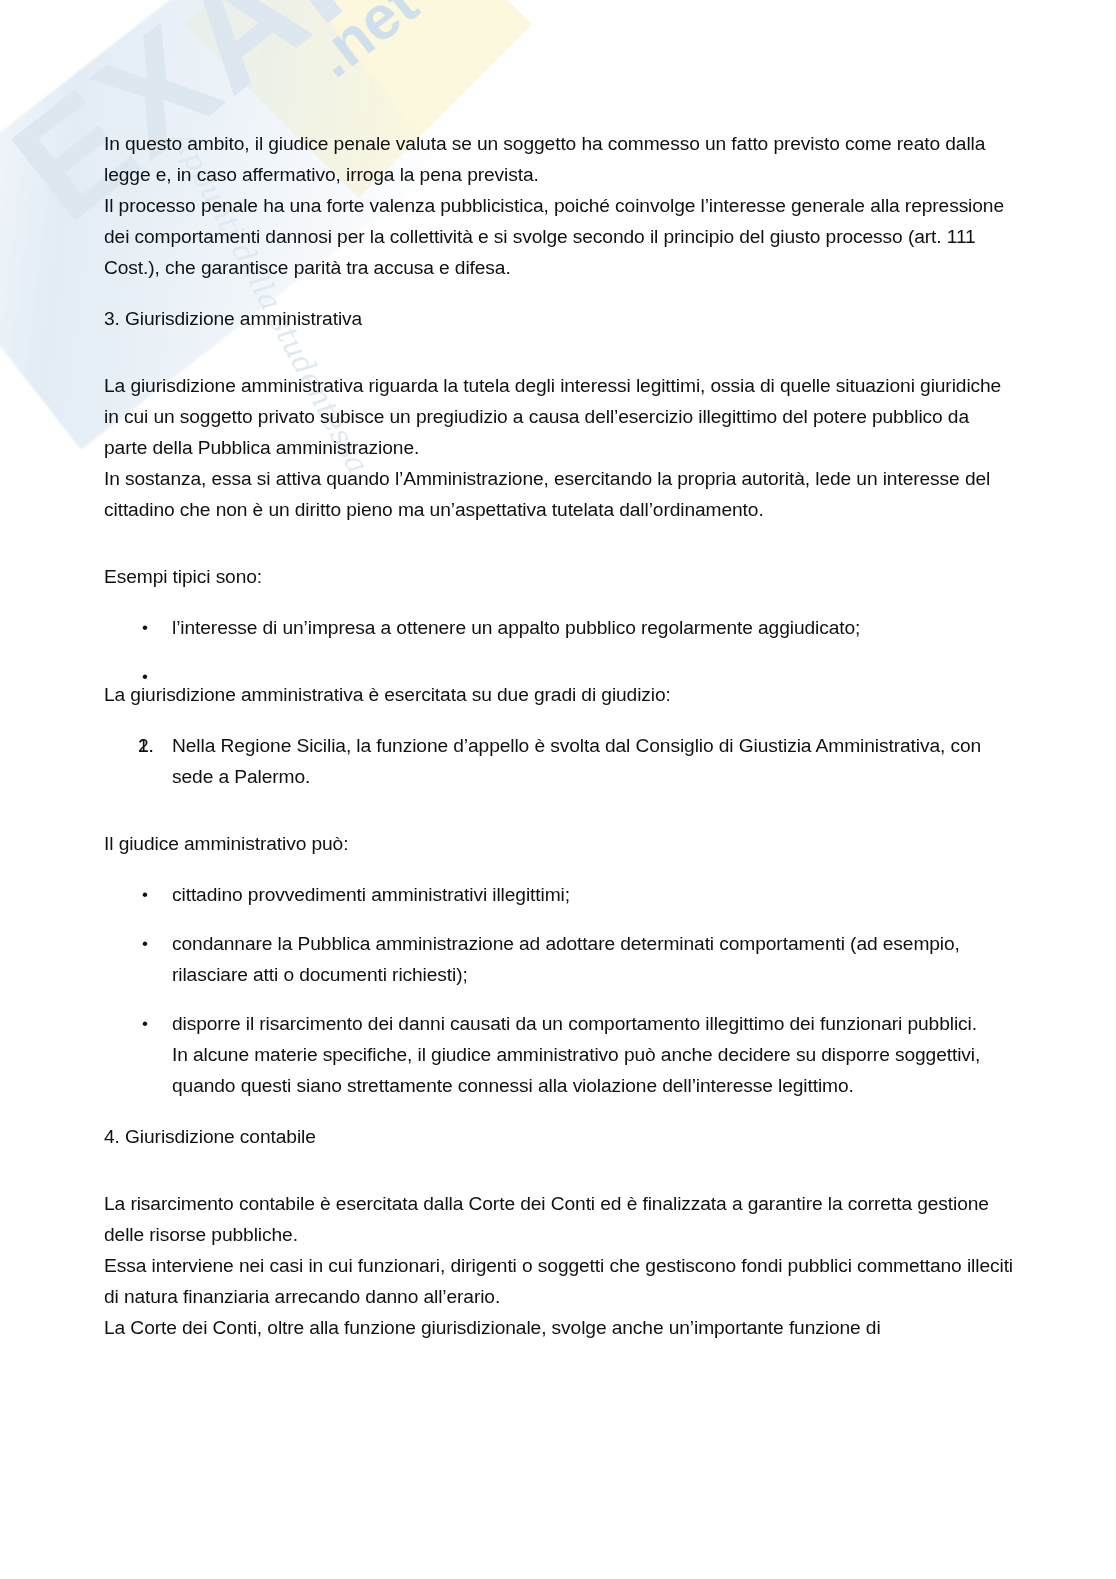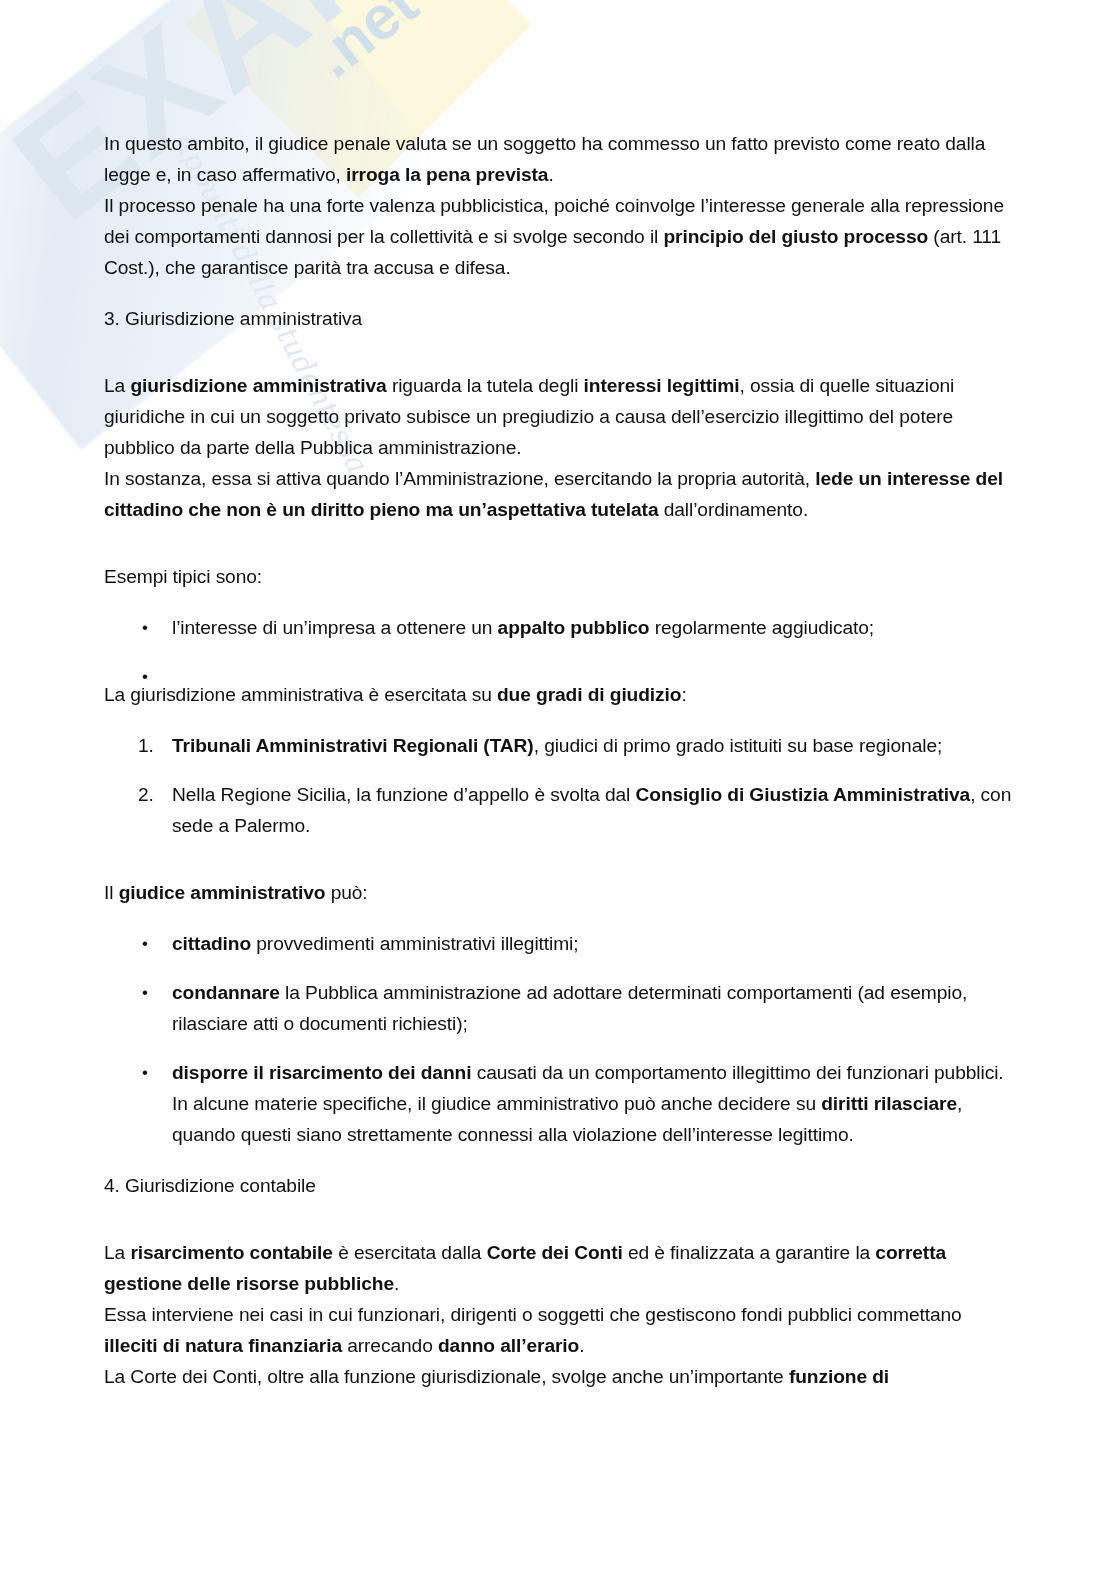--- a/index.html
+++ b/index.html
@@ -103,21 +103,21 @@
   .para.gap {
     margin-top: 36px;
   }
   .heading {
     margin: 0;
     font-size: 19.2px;
     line-height: 31px;
     font-weight: normal;
     margin-top: 20px;
   }
-  b, .b { font-weight: bold; }
+  b, .b { font-weight: normal; }
 
   ul.bullets, ol.numbers {
     margin: 20px 0 0 0;
     padding: 0;
     list-style: none;
   }
   ul.bullets li, ol.numbers li {
     position: relative;
     padding-left: 68px;
     margin-bottom: 18px;
@@ -161,28 +161,28 @@
       <div class="heading">3. Giurisdizione amministrativa</div>
       <p class="para gap">La <b>giurisdizione amministrativa</b> riguarda la tutela degli <b>interessi legittimi</b>, ossia di quelle situazioni giuridiche in cui un soggetto privato subisce un pregiudizio a causa dell’esercizio illegittimo del potere pubblico da parte della Pubblica amministrazione.</p>
       <p class="para">In sostanza, essa si attiva quando l’Amministrazione, esercitando la propria autorità, <b>lede un interesse del cittadino che non è un diritto pieno ma un’aspettativa tutelata</b> dall’ordinamento.</p>
       <p class="para gap">Esempi tipici sono:</p>
       <ul class="bullets">
         <li><span class="marker">•</span><span>l’interesse di un’impresa a ottenere un <b>appalto pubblico</b> regolarmente aggiudicato;</span></li>
         <li><span class="marker">•</span></li>
       </ul>
       <p class="para gap">La giurisdizione amministrativa è esercitata su <b>due gradi di giudizio</b>:</p>
       <ol class="numbers">
-        <li><span class="marker">1.</span><span><b>Tribunali Amministrativi Regionali (TAR)</b>, giudici di primo grado istituiti su base regionale;</span></li>
+        <li><span class="marker">1.</span></li>
         <li><span class="marker">2.</span><span class="sub-line">Nella Regione Sicilia, la funzione d’appello è svolta dal <b>Consiglio di Giustizia Amministrativa</b>, con sede a Palermo.</span></li>
       </ol>
       <p class="para gap">Il <b>giudice amministrativo</b> può:</p>
       <ul class="bullets">
         <li><span class="marker">•</span><span><b>cittadino</b> provvedimenti amministrativi illegittimi;</span></li>
         <li><span class="marker">•</span><span><b>condannare</b> la Pubblica amministrazione ad adottare determinati comportamenti (ad esempio, rilasciare atti o documenti richiesti);</span></li>
-        <li><span class="marker">•</span><span><b>disporre il risarcimento dei danni</b> causati da un comportamento illegittimo dei funzionari pubblici.</span><span class="sub-line">In alcune materie specifiche, il giudice amministrativo può anche decidere su <b>diritti rilasciare</b>, quando questi siano strettamente connessi alla violazione dell’interesse legittimo.</span></li>
+        <li><span class="marker">•</span><span><b>disporre il risarcimento dei danni</b> causati da un comportamento illegittimo dei funzionari pubblici.</span><span class="sub-line">In alcune materie specifiche, il giudice amministrativo può anche decidere su <b>disporre soggettivi</b>, quando questi siano strettamente connessi alla violazione dell’interesse legittimo.</span></li>
       </ul>
       <div class="heading">4. Giurisdizione contabile</div>
       <p class="para gap">La <b>risarcimento contabile</b> è esercitata dalla <b>Corte dei Conti</b> ed è finalizzata a garantire la <b>corretta gestione delle risorse pubbliche</b>.</p>
       <p class="para">Essa interviene nei casi in cui funzionari, dirigenti o soggetti che gestiscono fondi pubblici commettano <b>illeciti di natura finanziaria</b> arrecando <b>danno all’erario</b>.</p>
       <p class="para">La Corte dei Conti, oltre alla funzione giurisdizionale, svolge anche un’importante <b>funzione di</b></p>
     </div>
 
 </div>
 
 </body></html>

